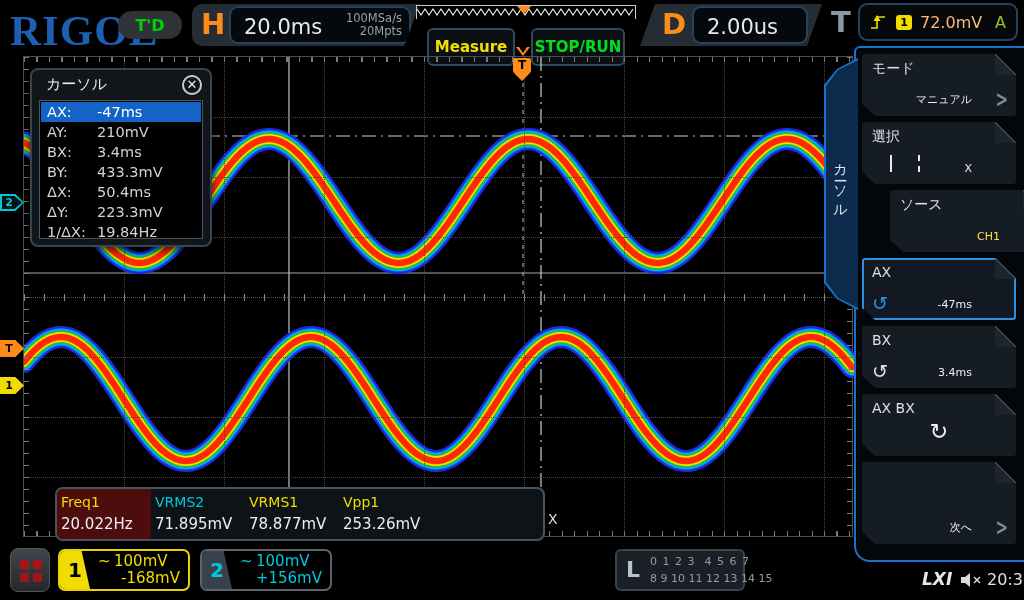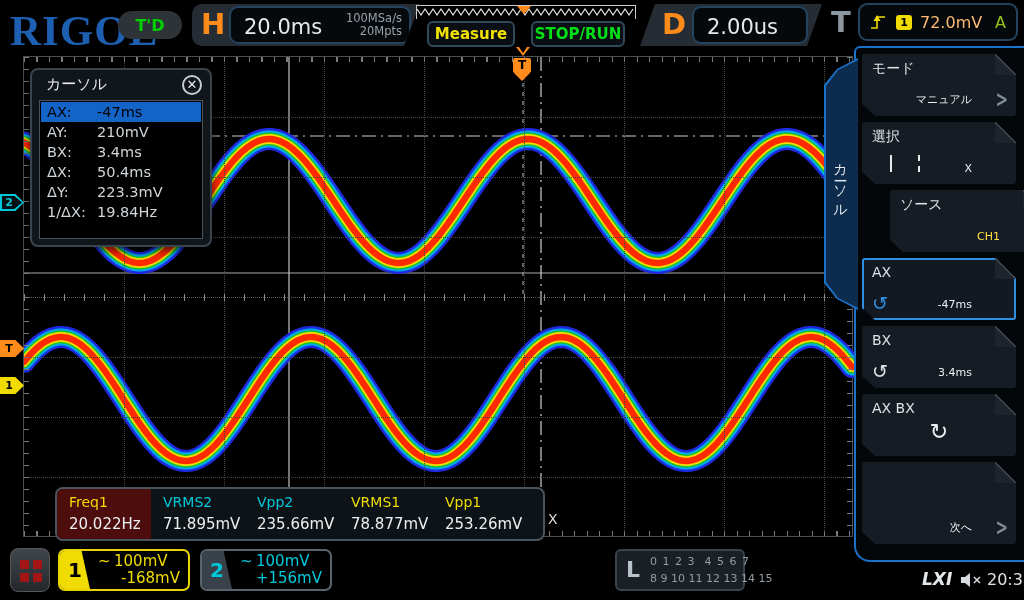--- a/index.html
+++ b/index.html
@@ -13,21 +13,21 @@
     display:flex;align-items:center;justify-content:center;color:#00d200;font-weight:bold;font-size:16px}
   .hgroup{position:absolute;left:192px;top:4px;width:228px;height:42px;background:#262c33;border-radius:10px 0 0 10px;
     clip-path:polygon(0 0,100% 0,calc(100% - 16px) 100%,0 100%)}
   .badge-letter{position:absolute;left:9px;top:3px;font-size:29px;font-weight:bold;color:#ff8c1a}
   .inner-box{position:absolute;left:37px;top:2px;width:182px;height:38px;background:#06090c;border:2px solid #23435e;border-radius:9px}
   .tb-main{position:absolute;left:13px;top:7px;font-size:21px;color:#e8e8e8}
   .tb-sub{position:absolute;right:7px;top:4px;text-align:right;font-size:11.5px;line-height:13px;color:#98a2aa}
   .memovr{position:absolute;left:416px;top:5px;width:220px;height:14px;background:#000;border:1px solid #c8cdd1;border-bottom:none}
   .memovr svg{display:block}
   .trig-pos-top{position:absolute;left:517px;top:6px;width:0;height:0;border-left:7px solid transparent;border-right:7px solid transparent;border-top:8px solid #ff8c1a}
-  .topbtn{position:absolute;top:21px;height:26px;background:#0b0f13;border:2px solid #2f4a5a;border-radius:6px;
+  .topbtn{position:absolute;top:28px;height:38px;background:#0b0f13;border:2px solid #2f4a5a;border-radius:6px;
     display:flex;align-items:center;justify-content:center;font-weight:bold;font-size:15px}
   .measure-btn{left:427px;width:88px;color:#f0e000}
   .run-btn{left:531px;width:94px;color:#00e018}
   .dgroup{position:absolute;left:640px;top:4px;width:182px;height:42px;background:#262c33;
     clip-path:polygon(15px 0,100% 0,calc(100% - 15px) 100%,0 100%)}
   .dgroup .badge-letter{left:22px}
   .dgroup .inner-box{left:52px;width:116px}
   .t-letter{position:absolute;left:831px;top:5px;font-size:29px;font-weight:bold;color:#8d97a0}
   .tgroup{position:absolute;left:858px;top:3px;width:160px;height:38px;background:#06090c;border:2px solid #23435e;border-radius:9px}
   .trig-badge{position:absolute;left:36px;top:10px;width:16px;height:15px;background:#f0dc00;border-radius:3px;
@@ -60,25 +60,25 @@
   .bx-floor{position:absolute;left:548px;top:511px;color:#dcdcdc;font-size:14px}
 
   
   #cursor-panel{position:absolute;left:30px;top:68px;width:182px;height:179px;background:#11161b;border:2px solid #39444e;border-radius:8px;box-shadow:0 3px 10px rgba(0,0,0,.7)}
   #cursor-panel .cp-title{position:absolute;left:14px;top:5px;color:#e8ecef;font-size:15px}
   #cursor-panel .cp-close{position:absolute;right:8px;top:5px;width:20px;height:20px;border:2px solid #c8cdd2;border-radius:50%;
     color:#e8ecef;font-size:13px;font-weight:bold;text-align:center;line-height:16px}
   #cursor-rows{position:absolute;left:7px;right:7px;top:30px;bottom:6px;background:#000;border:1px solid #4a545c;padding:1px}
   .crow{height:20px;display:flex;align-items:center;font-size:14.5px;color:#d0d5d9;padding-left:6px}
   .crow .lbl{width:50px}
-  .crow.hl{background:#1464c8;color:#000000}
+  .crow.hl{background:#1464c8;color:#ffffff}
 
   
   #measure-bar{position:absolute;left:55px;top:487px;width:490px;height:54px;background:#0d1317;border:2px solid #49555e;border-radius:8px;display:flex;overflow:hidden}
-  .mslot{width:94px;height:100%;position:relative;padding:5px 0 0 12px}
+  .mslot{width:94px;height:100%;position:relative;padding:5px 0 0 4px}
   .mslot.hl{background:#4e0d0d}
   .mslot .mlabel{font-size:14px;display:block}
   .mslot .mvalue{font-size:15px;color:#eceff1;display:block;margin-top:5px}
 
   
   .menu-icon{position:absolute;left:10px;top:548px;width:40px;height:44px;background:linear-gradient(#41464c,#24282d);border-radius:8px;border:1px solid #555}
   .menu-icon .mi-grid{position:absolute;left:9px;top:11px;width:22px;height:22px;display:grid;grid-template-columns:9px 9px;grid-template-rows:9px 9px;gap:4px}
   .menu-icon .mi-grid i{background:#a41616;border-radius:1px}
   .chpill{position:absolute;top:549px;width:132px;height:42px;border-radius:7px;display:flex;overflow:hidden;background:#000}
   .ch1{left:58px;border:2px solid #e8d400}
@@ -233,20 +233,24 @@
         </div>
         <div class="crow">
           <span class="lbl">AY:</span>
           <span class="val">210mV</span>
         </div>
         <div class="crow">
           <span class="lbl">BX:</span>
           <span class="val">3.4ms</span>
         </div>
         <div class="crow">
+          <span class="lbl">BY:</span>
+          <span class="val">433.3mV</span>
+        </div>
+        <div class="crow">
           <span class="lbl">ΔX:</span>
           <span class="val">50.4ms</span>
         </div>
         <div class="crow">
           <span class="lbl">ΔY:</span>
           <span class="val">223.3mV</span>
         </div>
         <div class="crow">
           <span class="lbl">1/ΔX:</span>
           <span class="val">19.84Hz</span>
@@ -255,24 +259,20 @@
   </div>
 
   <div id="measure-bar">
       <div class="mslot hl">
         <span class="mlabel" style="color:#f0dc00">Freq1</span>
         <span class="mvalue">20.022Hz</span>
       </div>
       <div class="mslot">
         <span class="mlabel" style="color:#00c8dc">VRMS2</span>
         <span class="mvalue">71.895mV</span>
-      </div>
-      <div class="mslot">
-        <span class="mlabel" style="color:#00c8dc">Vpp2</span>
-        <span class="mvalue">235.66mV</span>
       </div>
       <div class="mslot">
         <span class="mlabel" style="color:#f0dc00">VRMS1</span>
         <span class="mvalue">78.877mV</span>
       </div>
       <div class="mslot">
         <span class="mlabel" style="color:#f0dc00">Vpp1</span>
         <span class="mvalue">253.26mV</span>
       </div>
     </div>

